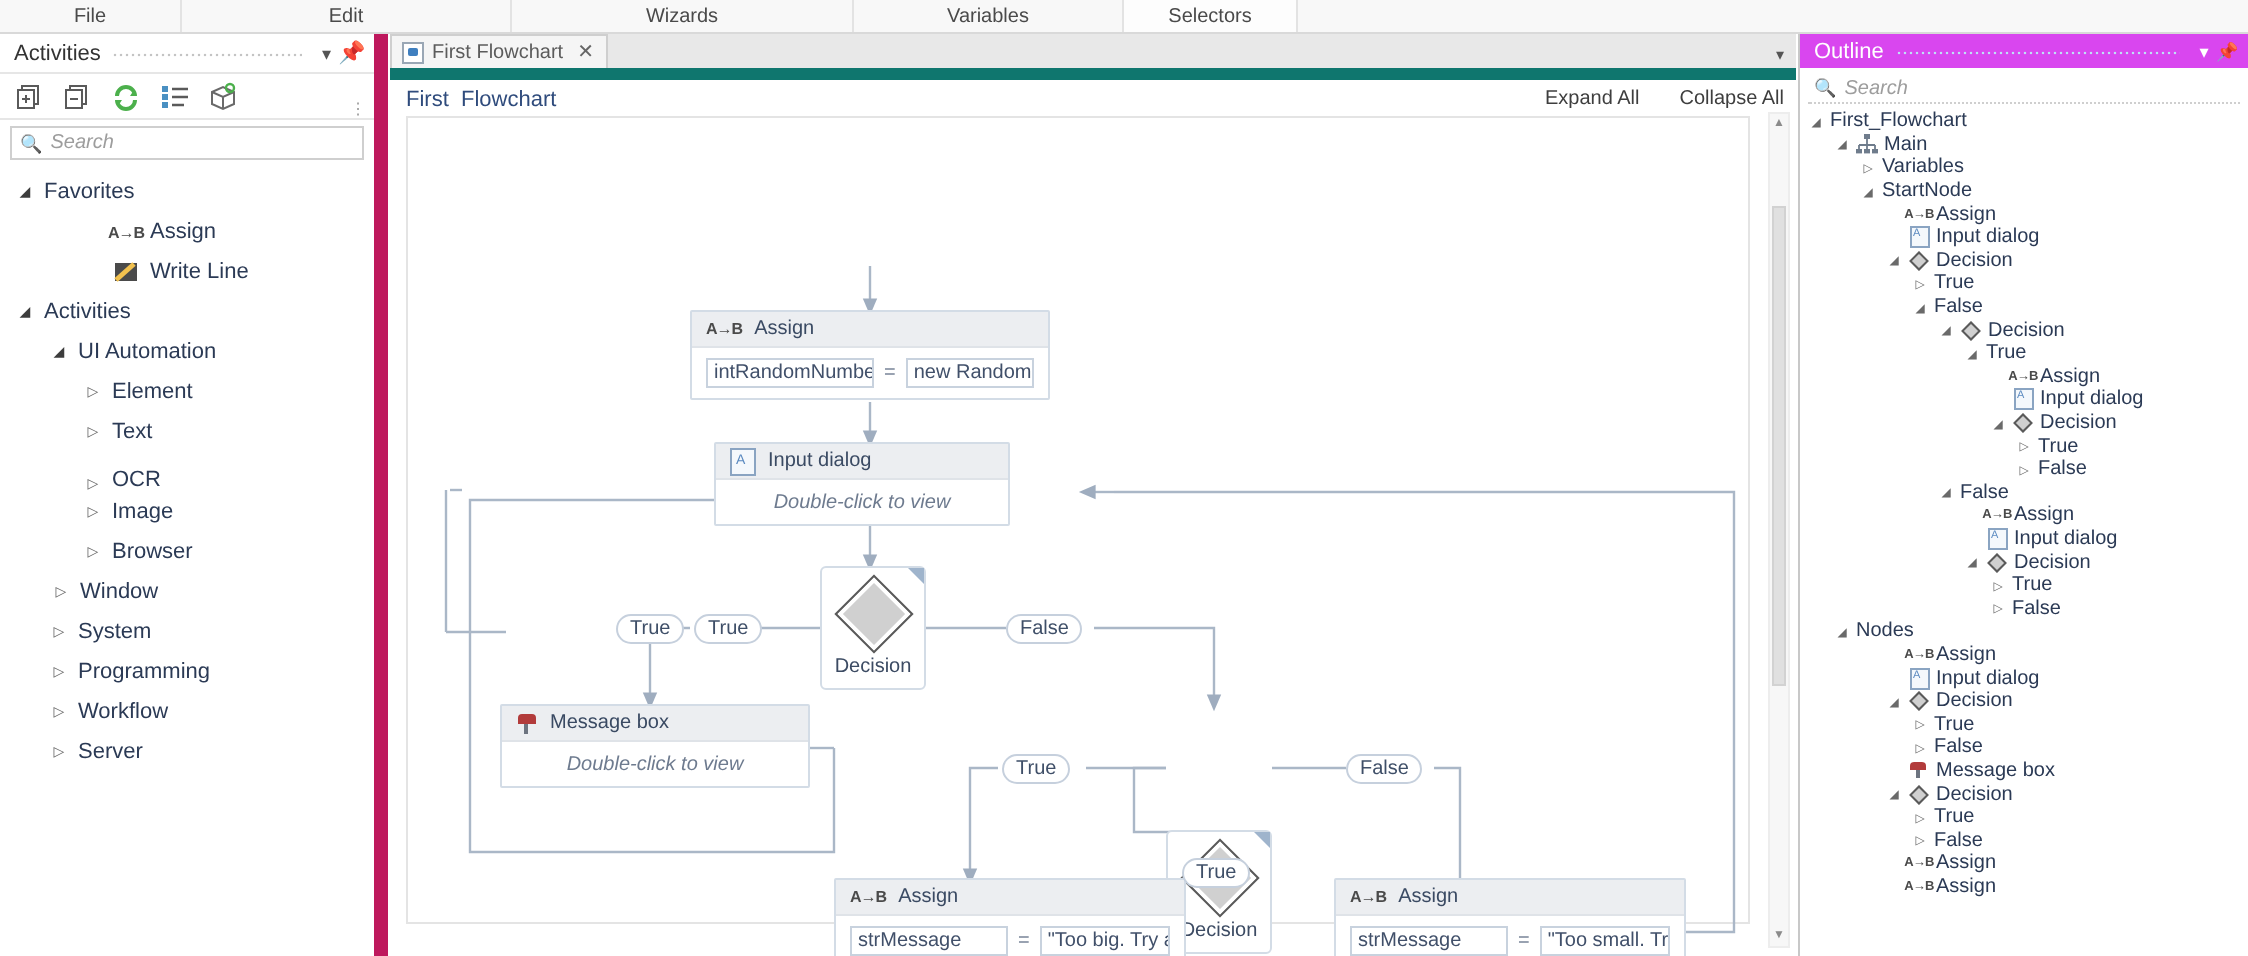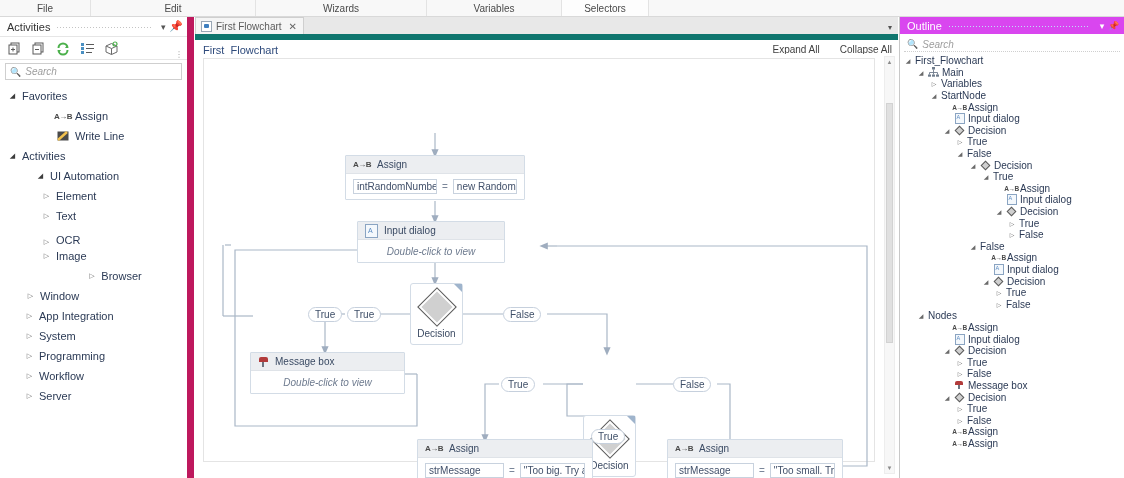--- a/index.html
+++ b/index.html
@@ -387,51 +387,47 @@
               <rect x="0.5" y="1.5" width="11" height="9" fill="#4a4a4a"></rect>
               <path d="M1 10l9-8" stroke="#f2c14e" stroke-width="2.5"></path>
             </svg>
           </span>
           <span class="tlabel">Write Line</span>
         </div>
         <div class="trow" style="padding-left: 8px;">
           <span class="tw open">◢</span>
           <span class="tlabel">Activities</span>
         </div>
-        <div class="trow" style="padding-left: 36px; align-items: center;">
+        <div class="trow" style="padding-left: 25px; align-items: center;">
           <span class="tw open">◢</span>
           <span class="tlabel">UI Automation</span>
         </div>
         <div class="trow" style="padding-left: 42px;">
           <span class="tw ">▷</span>
           <span class="tlabel">Element</span>
         </div>
         <div class="trow" style="padding-left: 42px;">
           <span class="tw ">▷</span>
           <span class="tlabel">Text</span>
         </div>
         <div class="trow" style="padding-left: 42px; align-items: flex-end;">
           <span class="tw ">▷</span>
           <span class="tlabel">OCR</span>
         </div>
         <div class="trow" style="padding-left: 42px;">
           <span class="tw ">▷</span>
           <span class="tlabel">Image</span>
         </div>
-        <div class="trow" style="padding-left: 42px; justify-content: center;">
+        <div class="trow" style="padding-left: 42px;">
           <span class="tw ">▷</span>
           <span class="tlabel">Browser</span>
         </div>
         <div class="trow" style="padding-left: 26px;">
           <span class="tw ">▷</span>
           <span class="tlabel">Window</span>
-        </div>
-        <div class="trow" style="padding-left: 25px;">
-          <span class="tw ">▷</span>
-          <span class="tlabel">App Integration</span>
         </div>
         <div class="trow" style="padding-left: 25px;">
           <span class="tw ">▷</span>
           <span class="tlabel">System</span>
         </div>
         <div class="trow" style="padding-left: 25px;">
           <span class="tw ">▷</span>
           <span class="tlabel">Programming</span>
         </div>
         <div class="trow" style="padding-left: 25px;">

